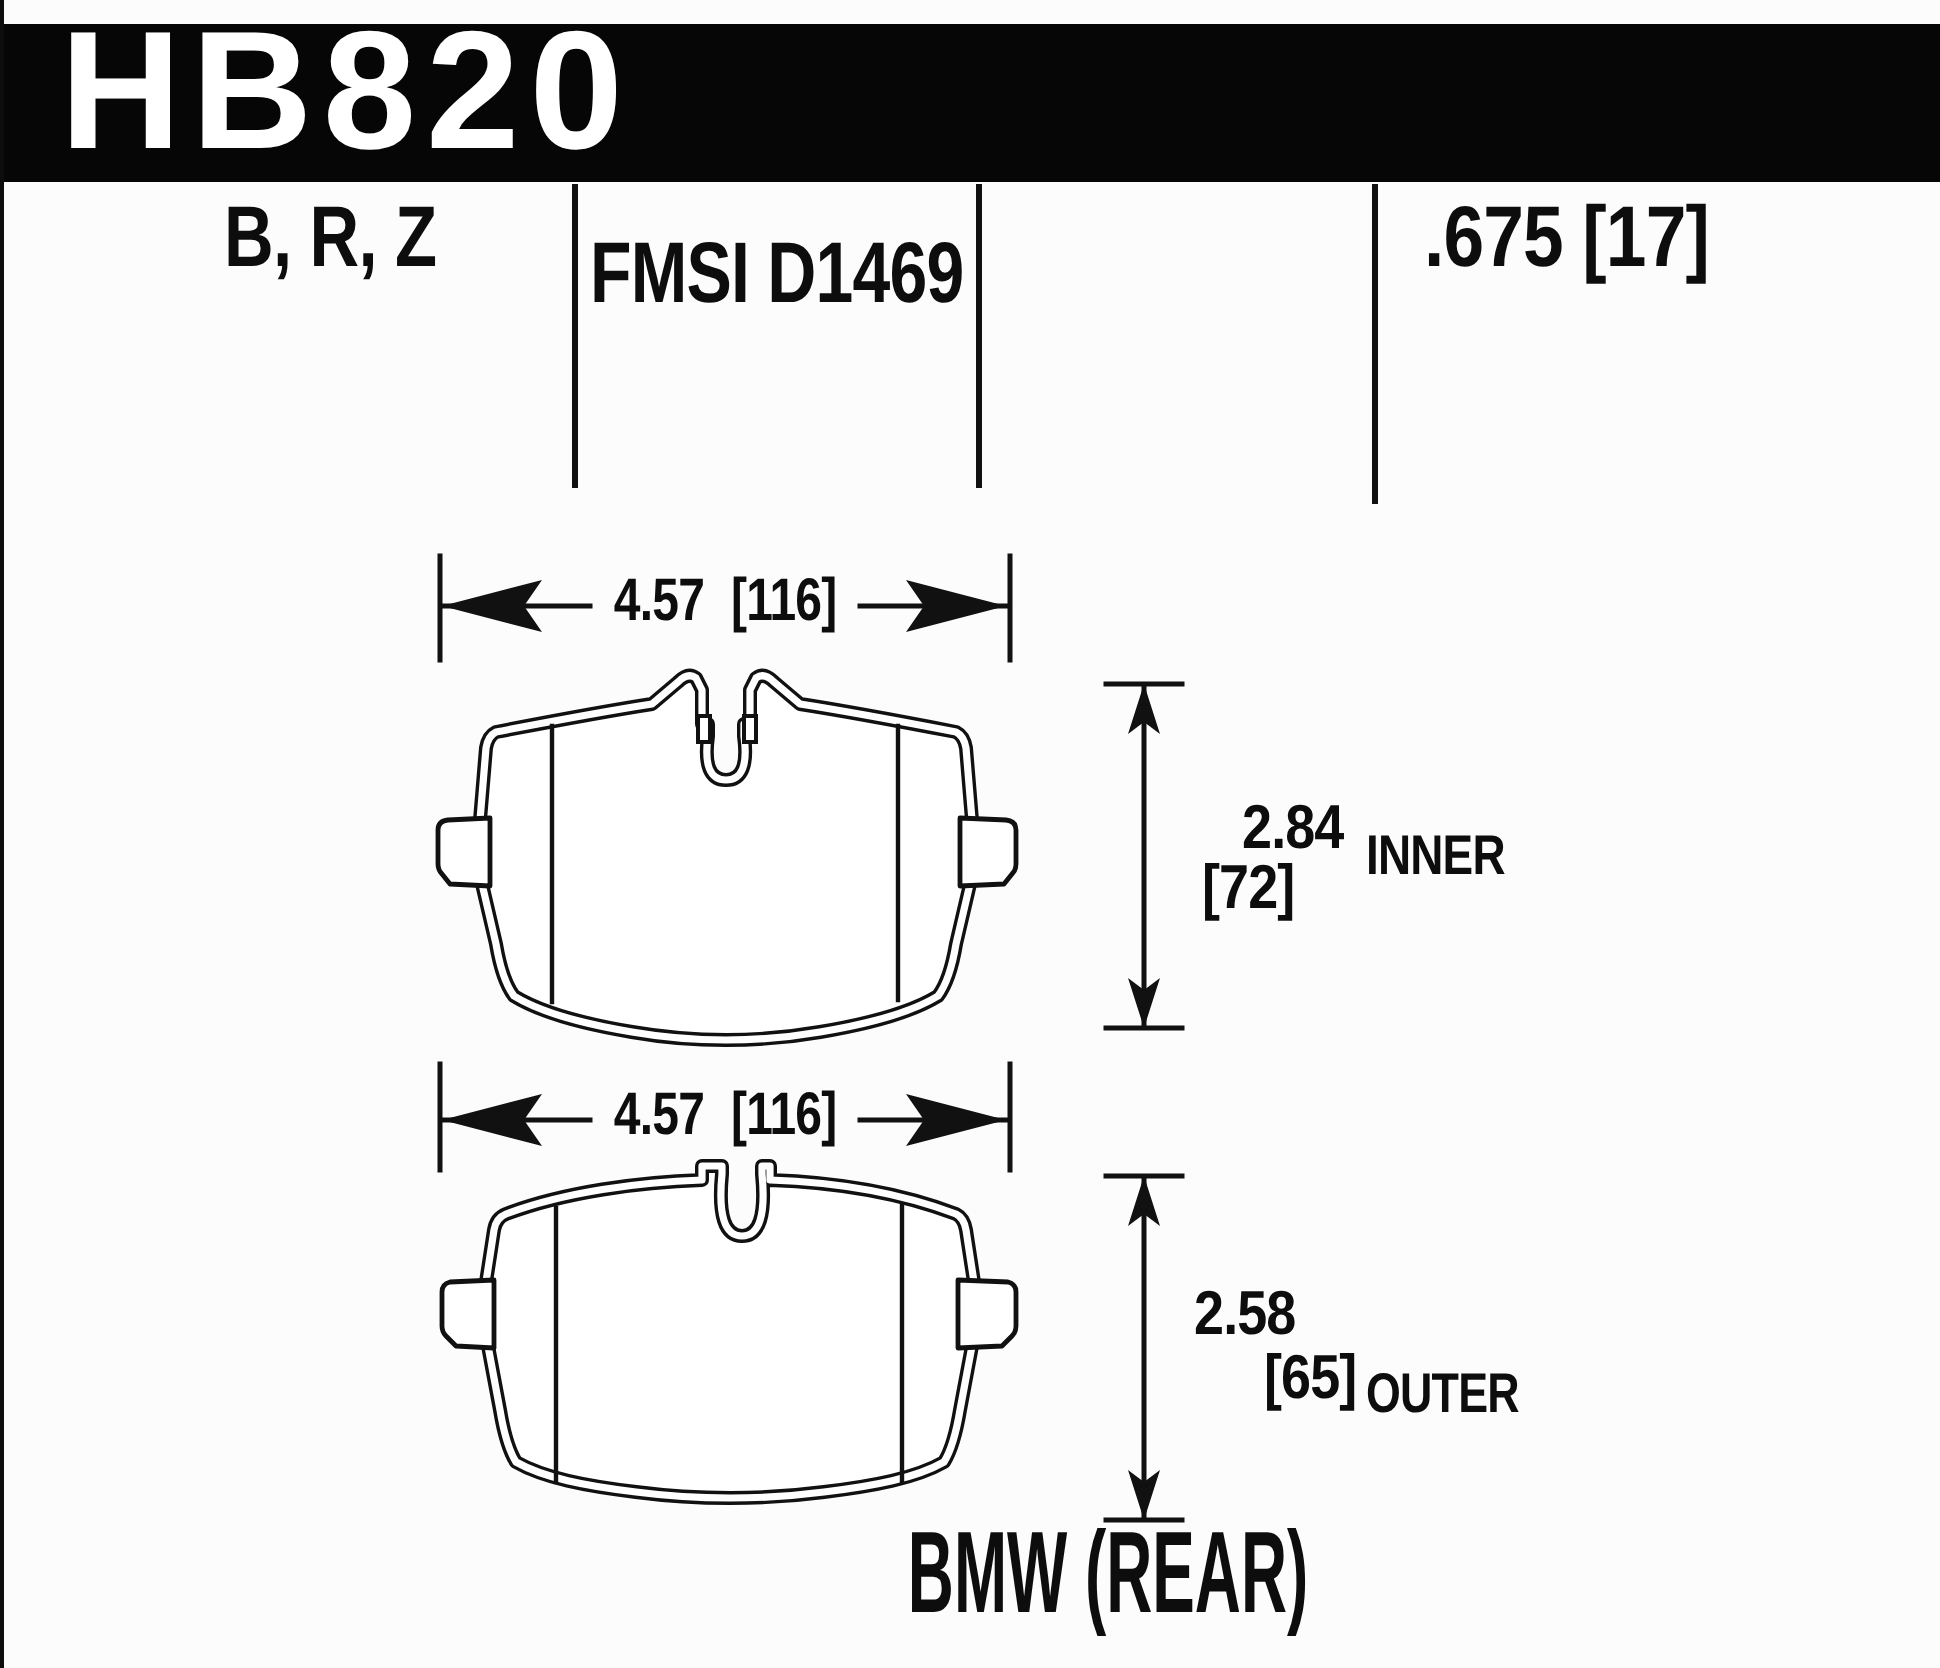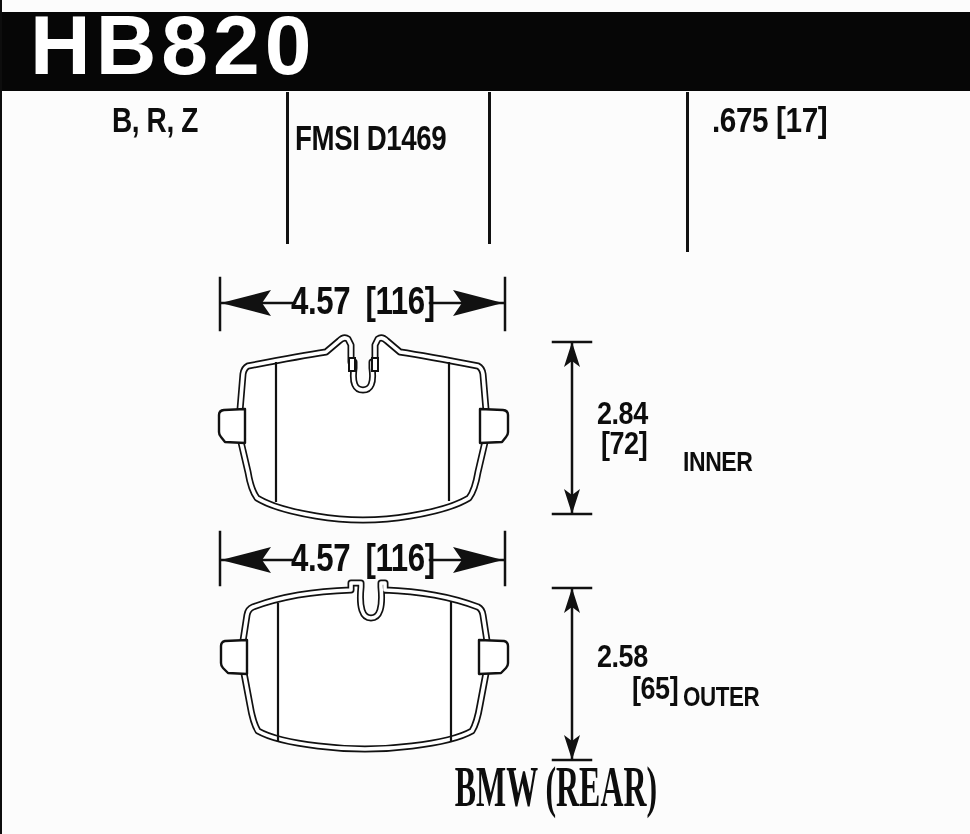--- a/index.html
+++ b/index.html
@@ -13,28 +13,28 @@
   .cx{display:inline-block; transform:scaleX(var(--sx,0.8)); transform-origin:0 50%;}
   .cxc{display:inline-block; transform:scaleX(var(--sx,0.8)); transform-origin:50% 50%;}
 
   .topbar{position:absolute; left:0; top:0; width:970px; height:79px; background:#060606;margin-top:12px;}
   .partnum{
     position:absolute; left:30px; top:-9px;
     font-size:84px; line-height:84px; letter-spacing:5px; color:#fff;
   }
   .leftedge{position:absolute; left:0; top:0; width:2px; height:834px; background:#0d0d0d;}
 
-  .spec{font-size:35px; line-height:43px; letter-spacing:-0.5px;}
+  .spec{font-size:43px; line-height:43px; letter-spacing:-0.5px;}
   .vline{position:absolute; width:3px; background:#111;}
 
-  .dimtext{font-size:39px; line-height:32px; text-align:center; word-spacing:9px; letter-spacing:-0.5px;}
+  .dimtext{font-size:30px; line-height:32px; text-align:center; word-spacing:9px; letter-spacing:-0.5px;}
   .sidetext{font-size:31px; line-height:31px; letter-spacing:-0.5px;}
   .padside{font-size:28px; line-height:28px; letter-spacing:-0.5px;}
   .footer{
-    font-size:58px; line-height:58px; text-align:center; width:226px;font-family:Liberation Serif, serif;
+    font-size:58px; line-height:58px; text-align:center; width:226px;
   }
   svg{position:absolute; overflow:visible;}
   .ink{stroke:#111; fill:none; stroke-linecap:square;}
 </style>
 </head>
 <body>
 
 <div class="page">
 
   <div class="topbar">
@@ -82,27 +82,27 @@
     <rect x="160" y="25" width="6" height="13" fill="#fff" stroke="#111" stroke-width="2"></rect>
     <path class="ink" stroke-width="2.2" d="M64,30 V168 M237,30 V167"></path>
   </svg>
 
   <svg style="left:550px; top:334px;" width="44" height="186" viewBox="0 0 44 186">
     <path class="ink" stroke-width="2.5" d="M3,8 H41 M3,180 H41"></path>
     <path class="ink" stroke-width="2.5" d="M22,10 V179"></path>
     <polygon points="22,8 14,33 22,27 30,33" fill="#111"></polygon>
     <polygon points="22,180 14,155 22,161 30,155" fill="#111"></polygon>
   </svg>
-  <div class="abs sidetext" style="left:597px; top:398px;">
+  <div class="abs sidetext" style="left:621px; top:398px;">
     <span class="cx" style="--sx:0.87;">2.84</span>
   </div>
   <div class="abs sidetext" style="left:601px; top:428px;">
     <span class="cx" style="--sx:0.87;">[72]</span>
   </div>
-  <div class="abs padside" style="left:683px; top:414px;margin-top:34px;">
+  <div class="abs padside" style="left:683px; top:414px;">
     <span class="cx" style="--sx:0.82;">INNER</span>
   </div>
 
   <svg style="left:215px; top:529px;" width="295" height="62" viewBox="0 0 295 62">
     <path class="ink" stroke-width="2.5" d="M5,3 V56 M290,3 V56"></path>
     <path class="ink" stroke-width="2.5" d="M6,31 H80 M215,31 H288"></path>
     <polygon points="6,31 56,18 47,31 56,44" fill="#111"></polygon>
     <polygon points="288,31 238,18 247,31 238,44" fill="#111"></polygon>
   </svg>
   <div class="abs dimtext" style="left:215px; top:542px; width:295px;">

